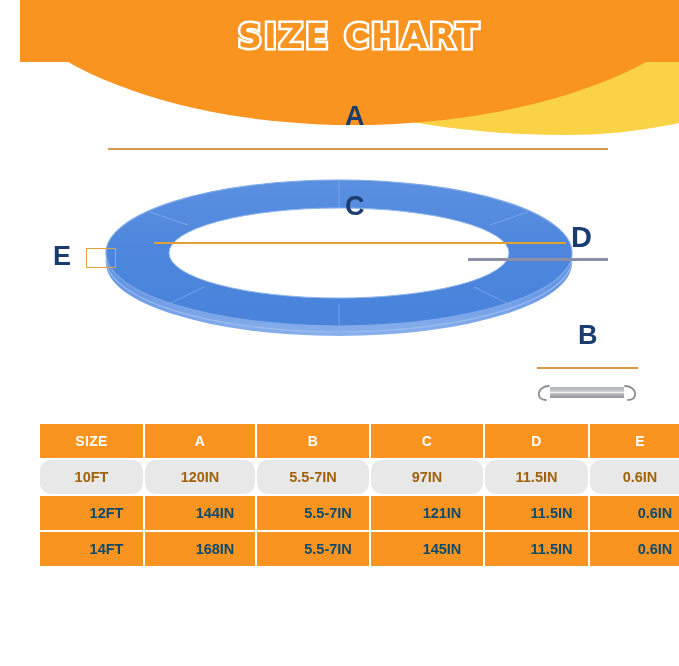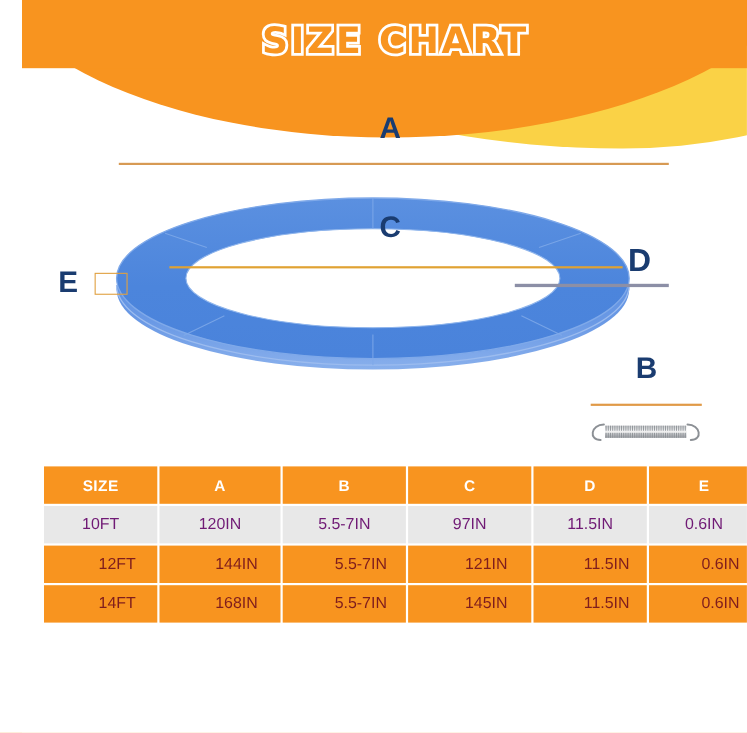--- a/index.html
+++ b/index.html
@@ -158,27 +158,28 @@
   }
   th {
     background: #F8941F;
     color: #ffffff;
     font-weight: bold;
     font-size: 14px;
     letter-spacing: 0.4px;
   }
   tr.row-odd td {
     background: #E8E8E8;
-    color: #701a75;
-    font-weight: normal;
+    color: #a16207;
+    font-weight: bold;
+    border-radius: 11px;
   }
   tr.row-even td {
     background: #F8941F;
-    color: #7f1d1d;
-    font-weight: normal;
+    color: #0c4a6e;
+    font-weight: bold;
     padding-left: 30px;
   }
   col.c-size { width: 103px; }
   col.c-a { width: 110px; }
   col.c-b { width: 112px; }
   col.c-c { width: 112px; }
   col.c-d { width: 103px; }
   col.c-e { width: 100px; }
 </style>
 </head>

